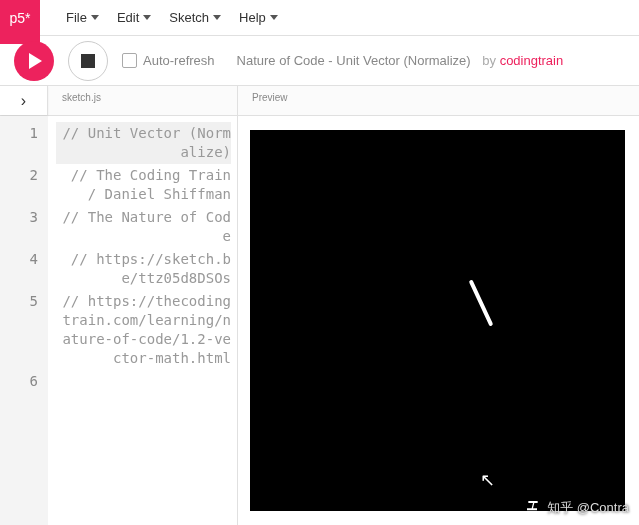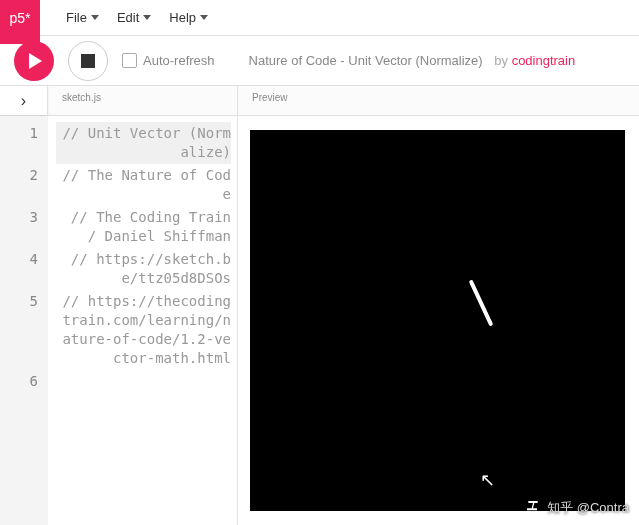--- a/index.html
+++ b/index.html
@@ -11,21 +11,21 @@
     .menu-item { display: flex; align-items: center; gap: 4px; padding: 4px 6px; cursor: pointer; color: #333; }
     .caret { width: 0; height: 0; border-left: 4px solid transparent; border-right: 4px solid transparent; border-top: 5px solid #555; }
     
     .toolbar { display: flex; align-items: center; height: 50px; padding: 0 14px; gap: 14px; border-bottom: 1px solid #e0e0e0; }
     .play-btn { width: 40px; height: 40px; border-radius: 50%; background: #ed225d; display: flex; align-items: center; justify-content: center; cursor: pointer; }
     .play-tri { width: 0; height: 0; border-top: 8px solid transparent; border-bottom: 8px solid transparent; border-left: 13px solid #fff; margin-left: 3px; }
     .stop-btn { width: 40px; height: 40px; border-radius: 50%; border: 1px solid #ccc; background: #fff; display: flex; align-items: center; justify-content: center; cursor: pointer; }
     .stop-sq { width: 14px; height: 14px; background: #333; }
     .auto-refresh { display: flex; align-items: center; gap: 6px; color: #888; }
     .checkbox { width: 15px; height: 15px; border: 1px solid #aaa; border-radius: 2px; cursor: pointer; }
-    .sketch-title { color: #888; margin-left: 20px; flex: 1; }
+    .sketch-title { color: #888; margin-left: 8px; flex: 1; }
     .by-line { color: #aaa; margin-left: 8px; }
     .by-line a { color: #ed225d; text-decoration: none; }
     
     .tabs-row { display: flex; height: 30px; border-bottom: 1px solid #e0e0e0; background: #fbfbfb; }
     .expand-btn { width: 48px; display: flex; align-items: center; justify-content: center; border-right: 1px solid #e0e0e0; cursor: pointer; background: #fff; box-shadow: 0 1px 2px rgba(0,0,0,0.08); }
     .chevron { font-size: 16px; color: #333; }
     .tab-label { padding: 6px 14px; color: #888; font-size: 10px; }
     .left-tab { width: 190px; border-right: 1px solid #e0e0e0; }
     
     .workspace { display: flex; height: calc(100% - 116px); }
@@ -49,20 +49,24 @@
 
 <div class="menubar">
   <div class="logo">p5*</div>
   <div class="menu-items">
     <div class="menu-item">
         <span>File</span>
         <span class="caret"></span>
       </div>
     <div class="menu-item">
         <span>Edit</span>
+        <span class="caret"></span>
+      </div>
+    <div class="menu-item">
+        <span>Sketch</span>
         <span class="caret"></span>
       </div>
     <div class="menu-item">
         <span>Help</span>
         <span class="caret"></span>
       </div>
   </div>
 </div>
 
 <div class="toolbar">
@@ -98,22 +102,22 @@
     <div class="gutter" id="gutter">
         <div class="gutter-line" style="height: 42px;">1</div>
         <div class="gutter-line" style="height: 42px;">2</div>
         <div class="gutter-line" style="height: 42px;">3</div>
         <div class="gutter-line" style="height: 42px;">4</div>
         <div class="gutter-line" style="height: 80px;">5</div>
         <div class="gutter-line" style="height: 61px;">6</div>
       </div>
     <div class="code-area" id="code-area">
         <div class="code-line sel">// Unit Vector (Normalize)</div>
+        <div class="code-line">// The Coding Train / Daniel Shiffman</div>
         <div class="code-line">// The Nature of Code</div>
-        <div class="code-line">// The Coding Train / Daniel Shiffman</div>
         <div class="code-line">// https://sketch.be/ttz05d8DSOs</div>
         <div class="code-line">// https://thecodingtrain.com/learning/nature-of-code/1.2-vector-math.html</div>
       </div>
   </div>
   <div class="preview-pane">
     <div class="canvas">
       <div class="vector-line"></div>
       <div class="cursor-arrow">↖</div>
     </div>
   </div>

